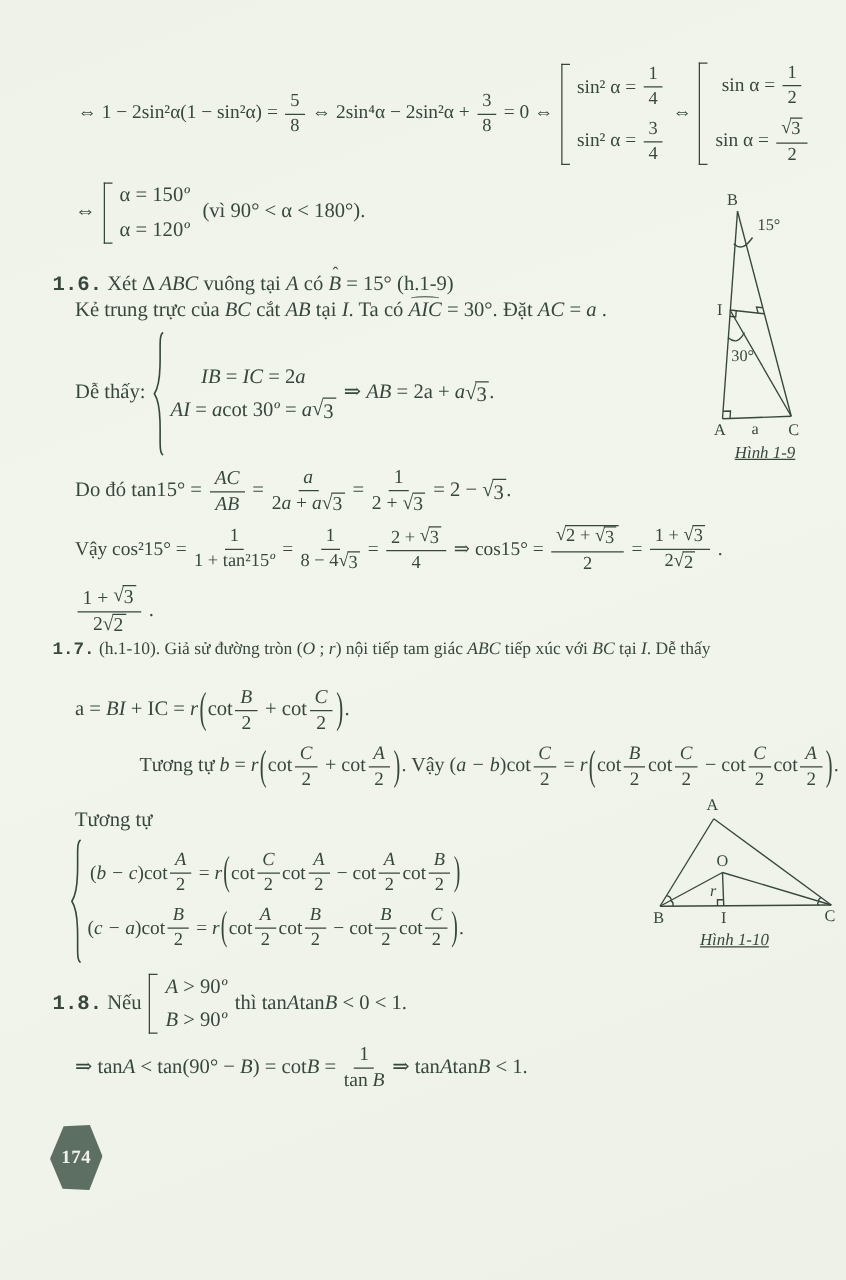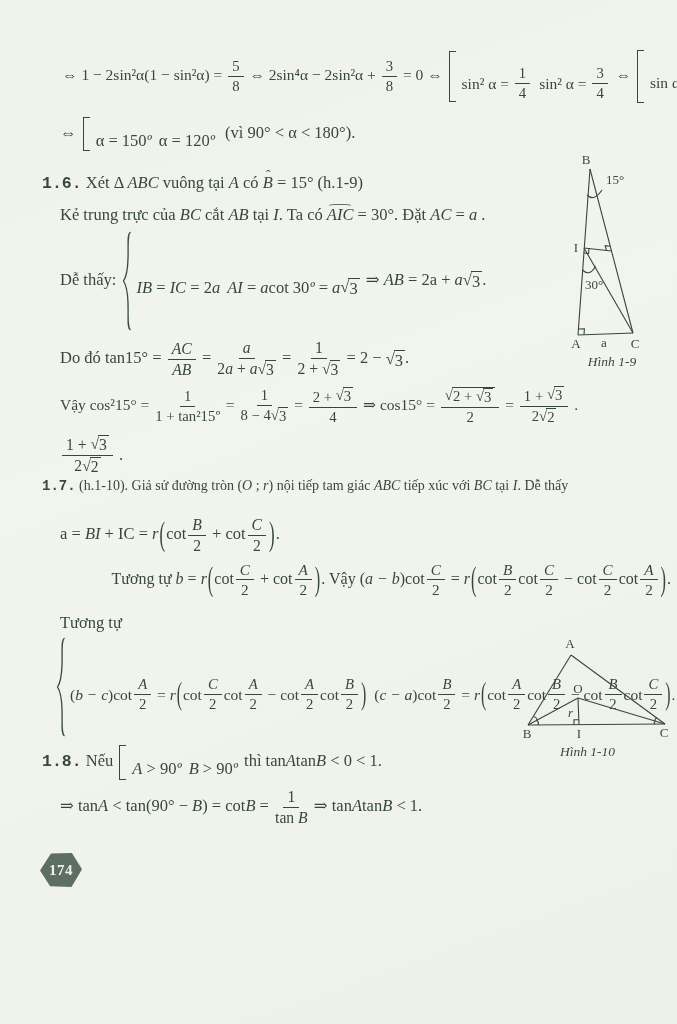--- a/index.html
+++ b/index.html
@@ -17,56 +17,56 @@
   .fden{padding-top:1px;display:inline-flex;align-items:flex-start;}
   
   .sqrt{display:inline-flex;align-items:flex-start;vertical-align:baseline;}
   .sqs{line-height:1.1;margin-right:-1px;}
   .rad{border-top:1.2px solid currentColor;padding:0 2px 0 1px;line-height:1.2;}
   
   .sys{display:inline-flex;align-items:center;vertical-align:middle;margin:0 2px;}
   .sysq{align-self:stretch;width:6px;border-left:1.6px solid currentColor;border-top:1.6px solid currentColor;border-bottom:1.6px solid currentColor;margin-right:6px;}
   .sysbr{align-self:stretch;width:10px;margin-right:4px;display:inline-flex;}
   .sysbr svg{width:100%;height:100%;}
-  .sysrows{display:inline-flex;flex-direction:row;gap:7px;align-items:flex-start;margin-top:14px;}
+  .sysrows{display:inline-flex;flex-direction:column;gap:7px;align-items:center;}
   .sysrow{display:inline-flex;align-items:center;}
   
   .bigp{display:inline-block;transform:scaleY(2.05);transform-origin:center;font-size:1.02em;line-height:1;vertical-align:middle;padding:0 1px;font-weight:300;}
   
   .arcw{position:relative;display:inline-block;}
   .arcm{position:absolute;left:50%;top:-0.68em;transform:translateX(-50%) scaleX(3.1) scaleY(0.7);font-size:0.8em;}
   .hatm{position:absolute;left:55%;top:-0.42em;transform:translateX(-50%);font-size:0.85em;}
   
   .l1{margin-left:2px;font-size:15.5px;}
   .l2{margin-top:14px;}
   .l3{margin-top:22px;margin-left:-18px;}
-  .l4{margin-top:10px;}
+  .l4{margin-top:0;}
   .l5{margin-top:6px;}
   .l6{margin-top:8px;}
   .l7{margin-top:6px;font-size:15.5px;}
   .l8{margin-top:8px;}
   .l9{margin-left:-18px;font-size:14px;}
   .l10{margin-top:20px;}
   .l11{margin-top:6px;font-size:16px;text-align:right;}
   .l12{margin-top:14px;}
   .l13{margin-top:4px;margin-left:-6px;font-size:15.5px;}
   .l14{margin-top:12px;}
   .l15{margin-top:8px;margin-left:-18px;}
   .l16{margin-top:12px;}
   .l17{margin-top:8px;}
   
-  .badge{margin-top:26px;margin-left:-20px;width:42px;height:34px;
+  .badge{margin-top:26px;margin-left:-20px;width:42px;height:52px;
          background:#5d6f63;color:#f0f3ec;display:flex;align-items:center;justify-content:center;
          clip-path:polygon(26% 2%,76% 0%,100% 48%,75% 100%,24% 98%,0% 52%);
          font-weight:bold;font-size:15px;letter-spacing:0.5px;}
   
   .fig{position:absolute;text-align:center;}
   .fig svg{display:block;overflow:visible;}
   .fig text{font-family:"Liberation Serif","DejaVu Serif",serif;fill:#37473d;}
-  .caption{font-style:italic;font-size:13.5px;margin-top:2px;color:#37473d;}
+  .caption{font-style:italic;font-size:13.5px;margin-top:2px;color:#37473d;text-decoration:underline;}
   .fig19{left:549px;top:150px;width:126px;}
   .fig110{left:498px;top:626px;width:179px;}
 </style>
 </head>
 <body>
 
 <div class="page">
   <div class="content">
     <div class="ln l1"><span class="rt">⇔ 1 − 2sin²α(1 − sin²α) = </span><span class="frac">
           <span class="fnum">

